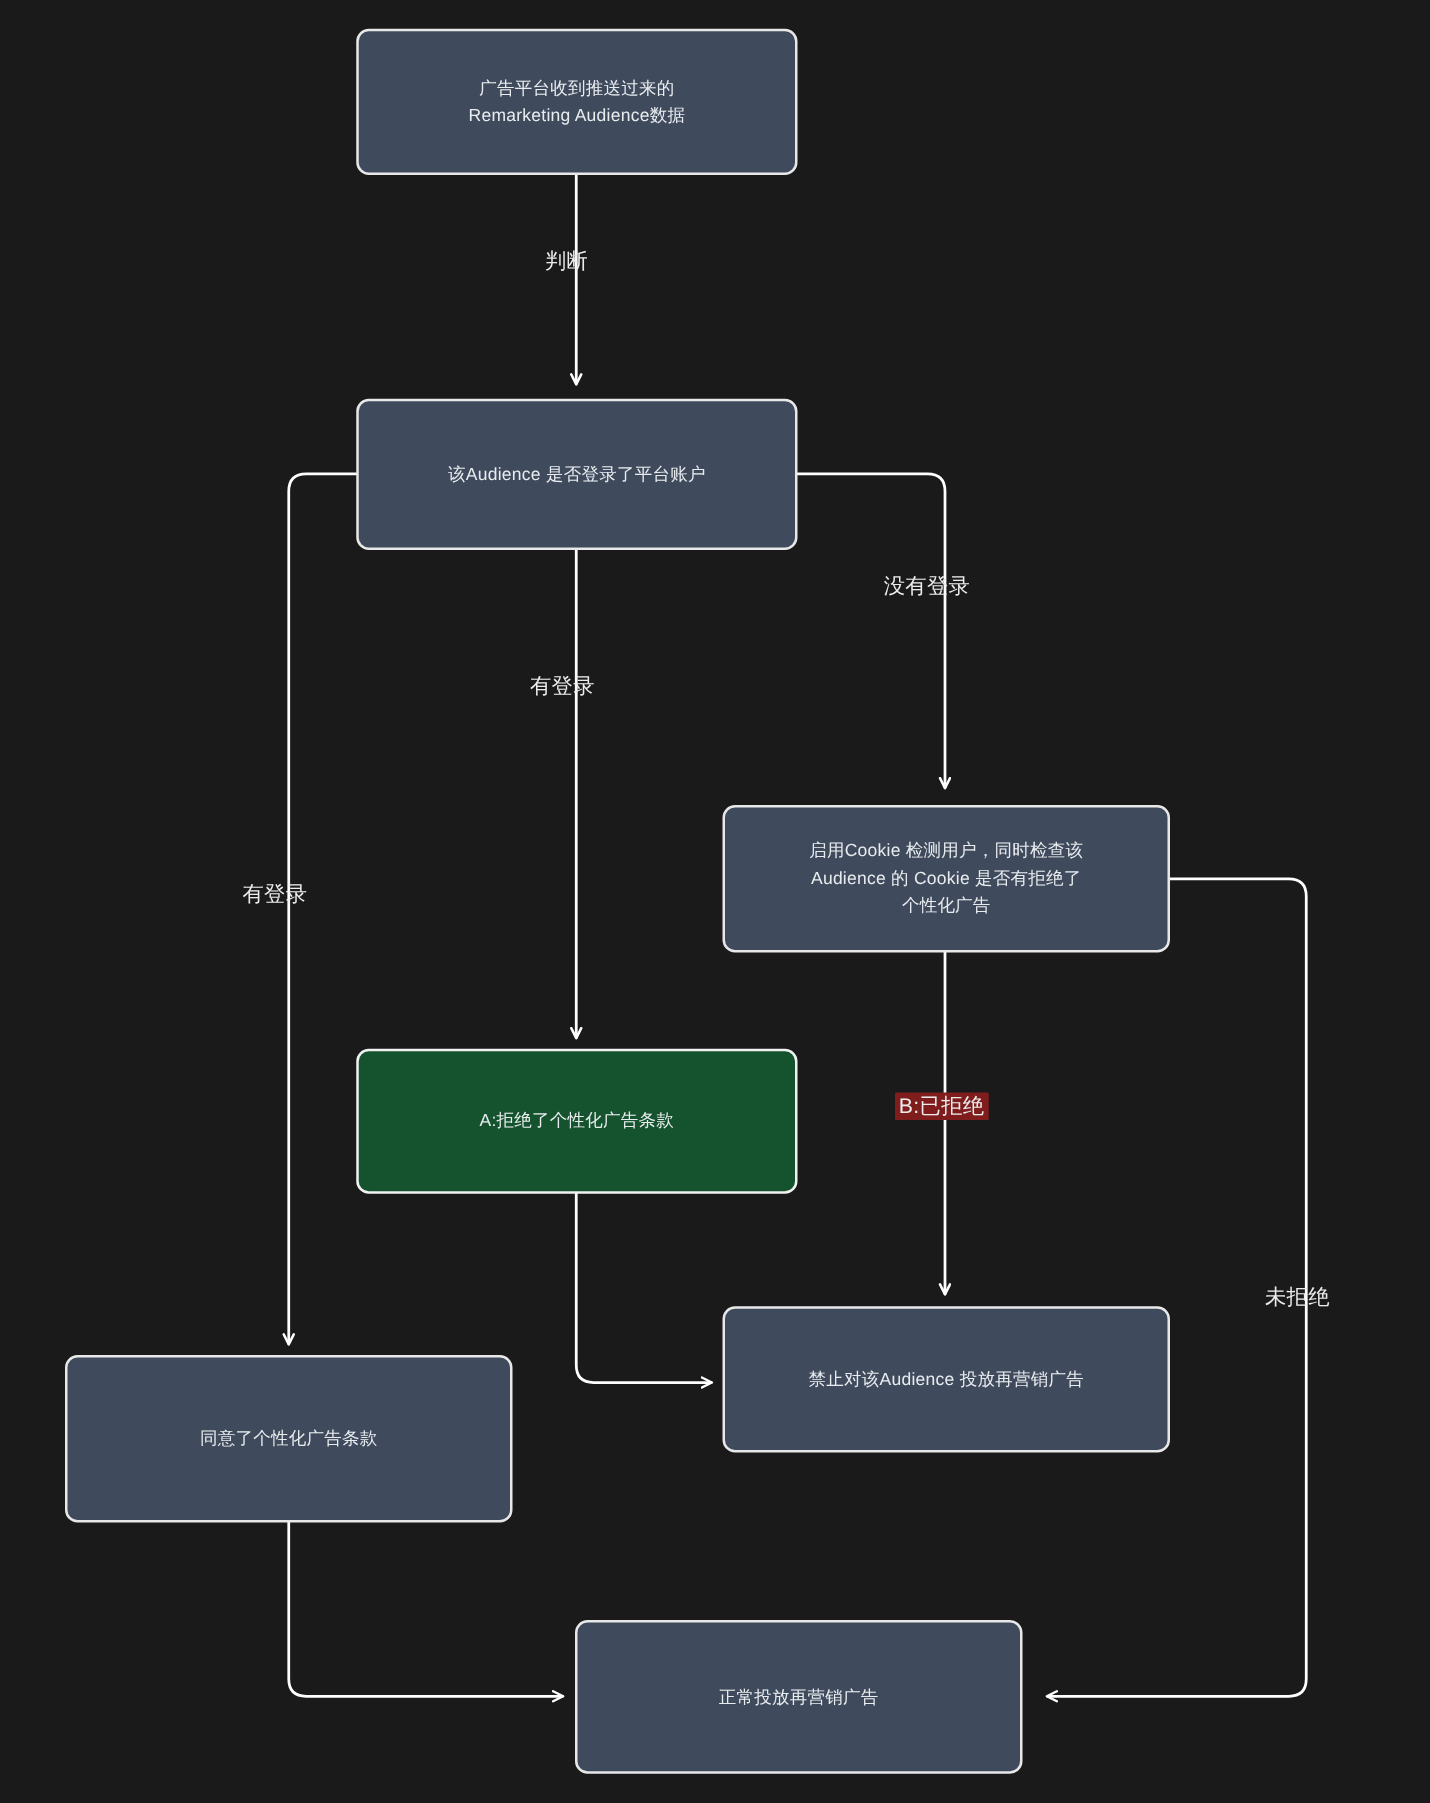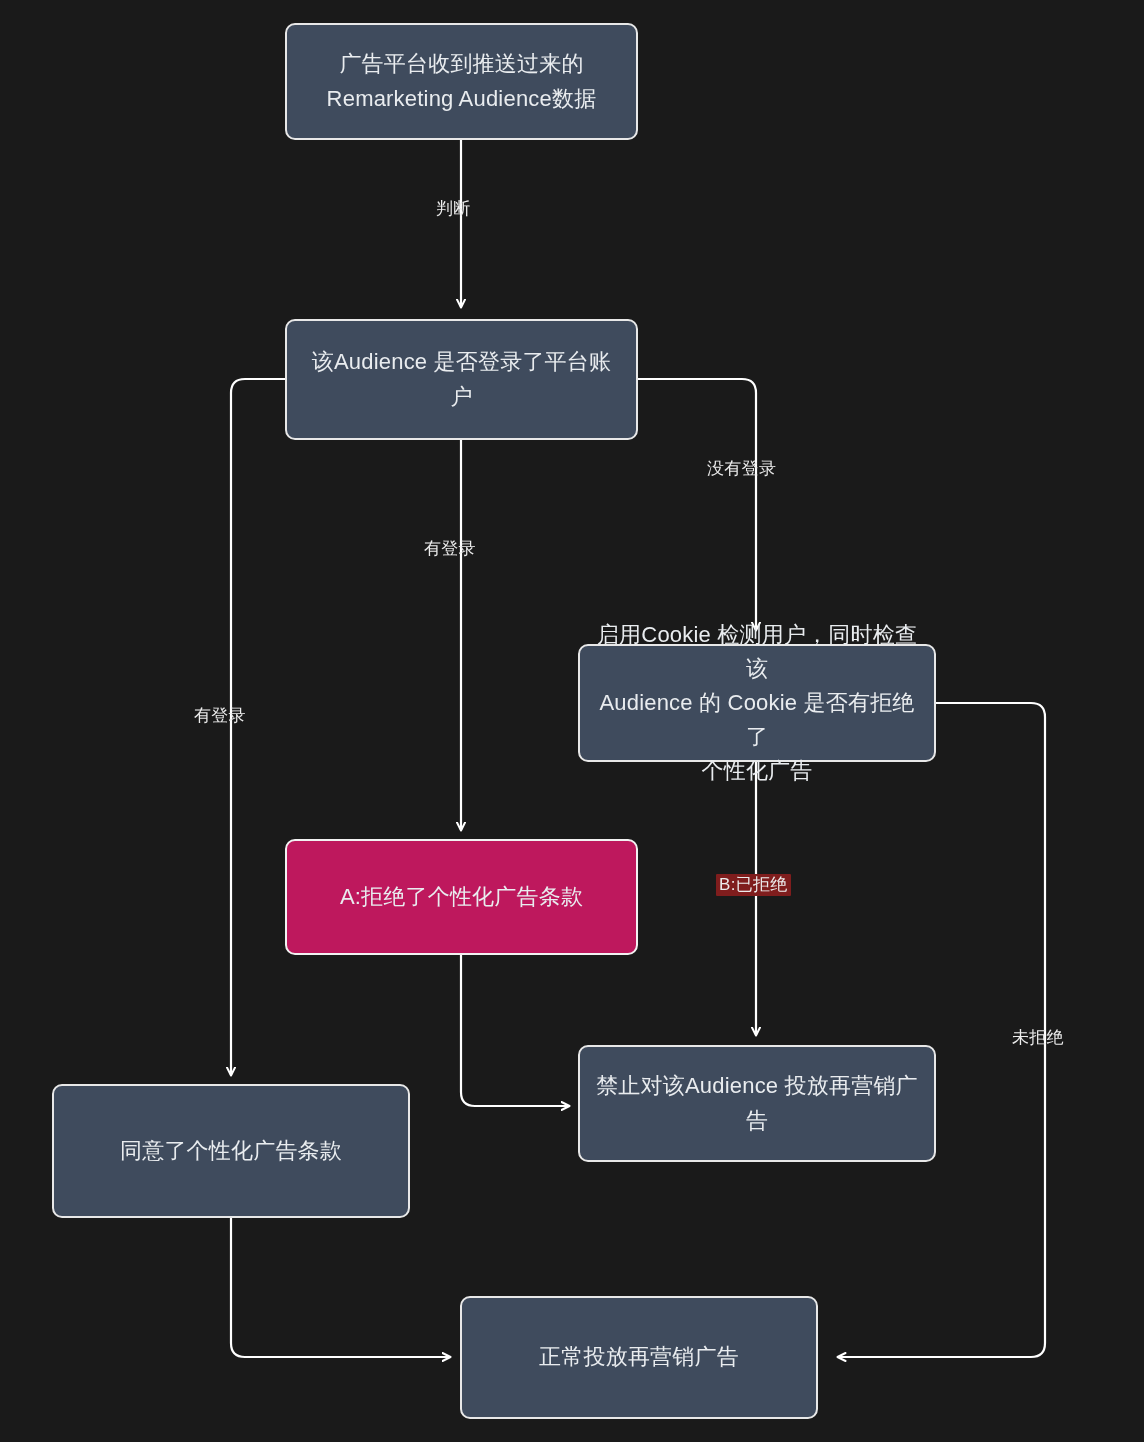--- a/index.html
+++ b/index.html
@@ -30,28 +30,28 @@
     position: absolute;
     box-sizing: border-box;
     border: 2px solid #e8e8e8;
     border-radius: 10px;
     background: #3f4b5d;
     color: #e9ecef;
     display: flex;
     align-items: center;
     justify-content: center;
     text-align: center;
-    font-size: 22px;
+    font-size: 14px;
     line-height: 1.55;
     letter-spacing: .2px;
     padding: 6px 14px;
     white-space: pre-line;
   }
   .node.green {
-    background: #be185d;
+    background: #14532d;
     border-color: #f2f2f2;
   }
   .edge-label {
     position: absolute;
     color: #ececec;
     font-size: 17px;
     line-height: 1.2;
     white-space: nowrap;
     letter-spacing: .3px;
   }

